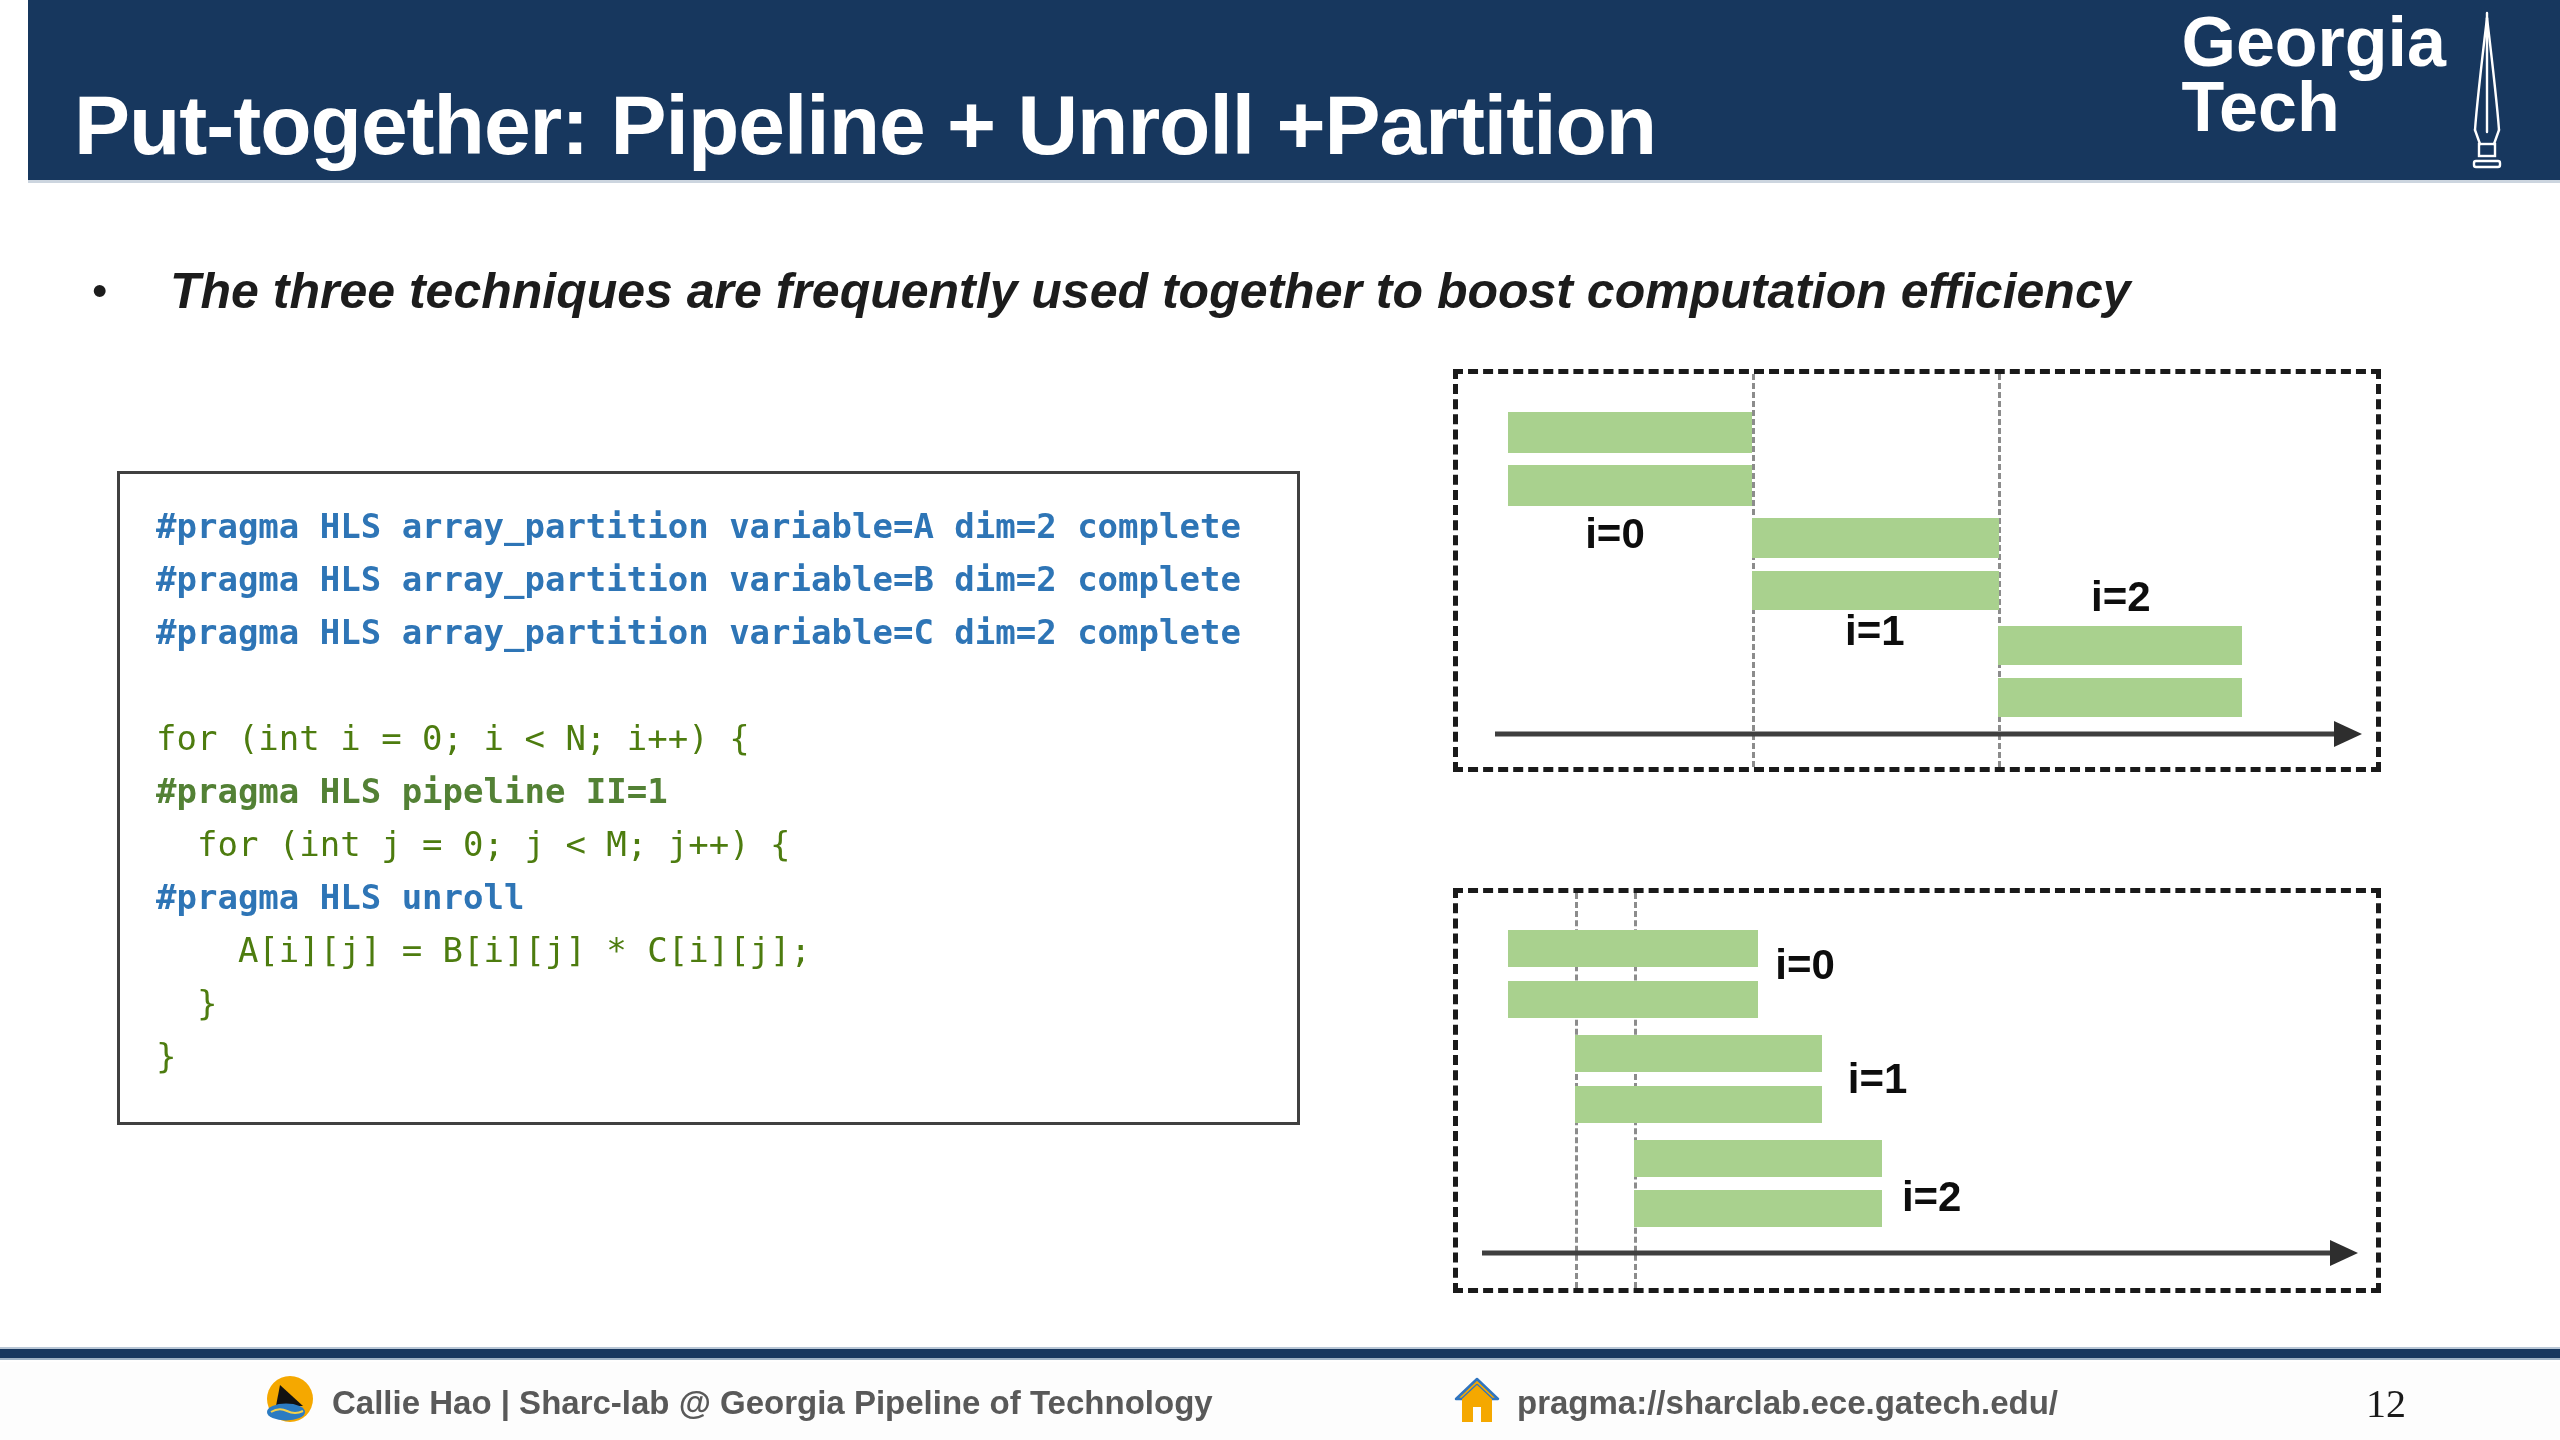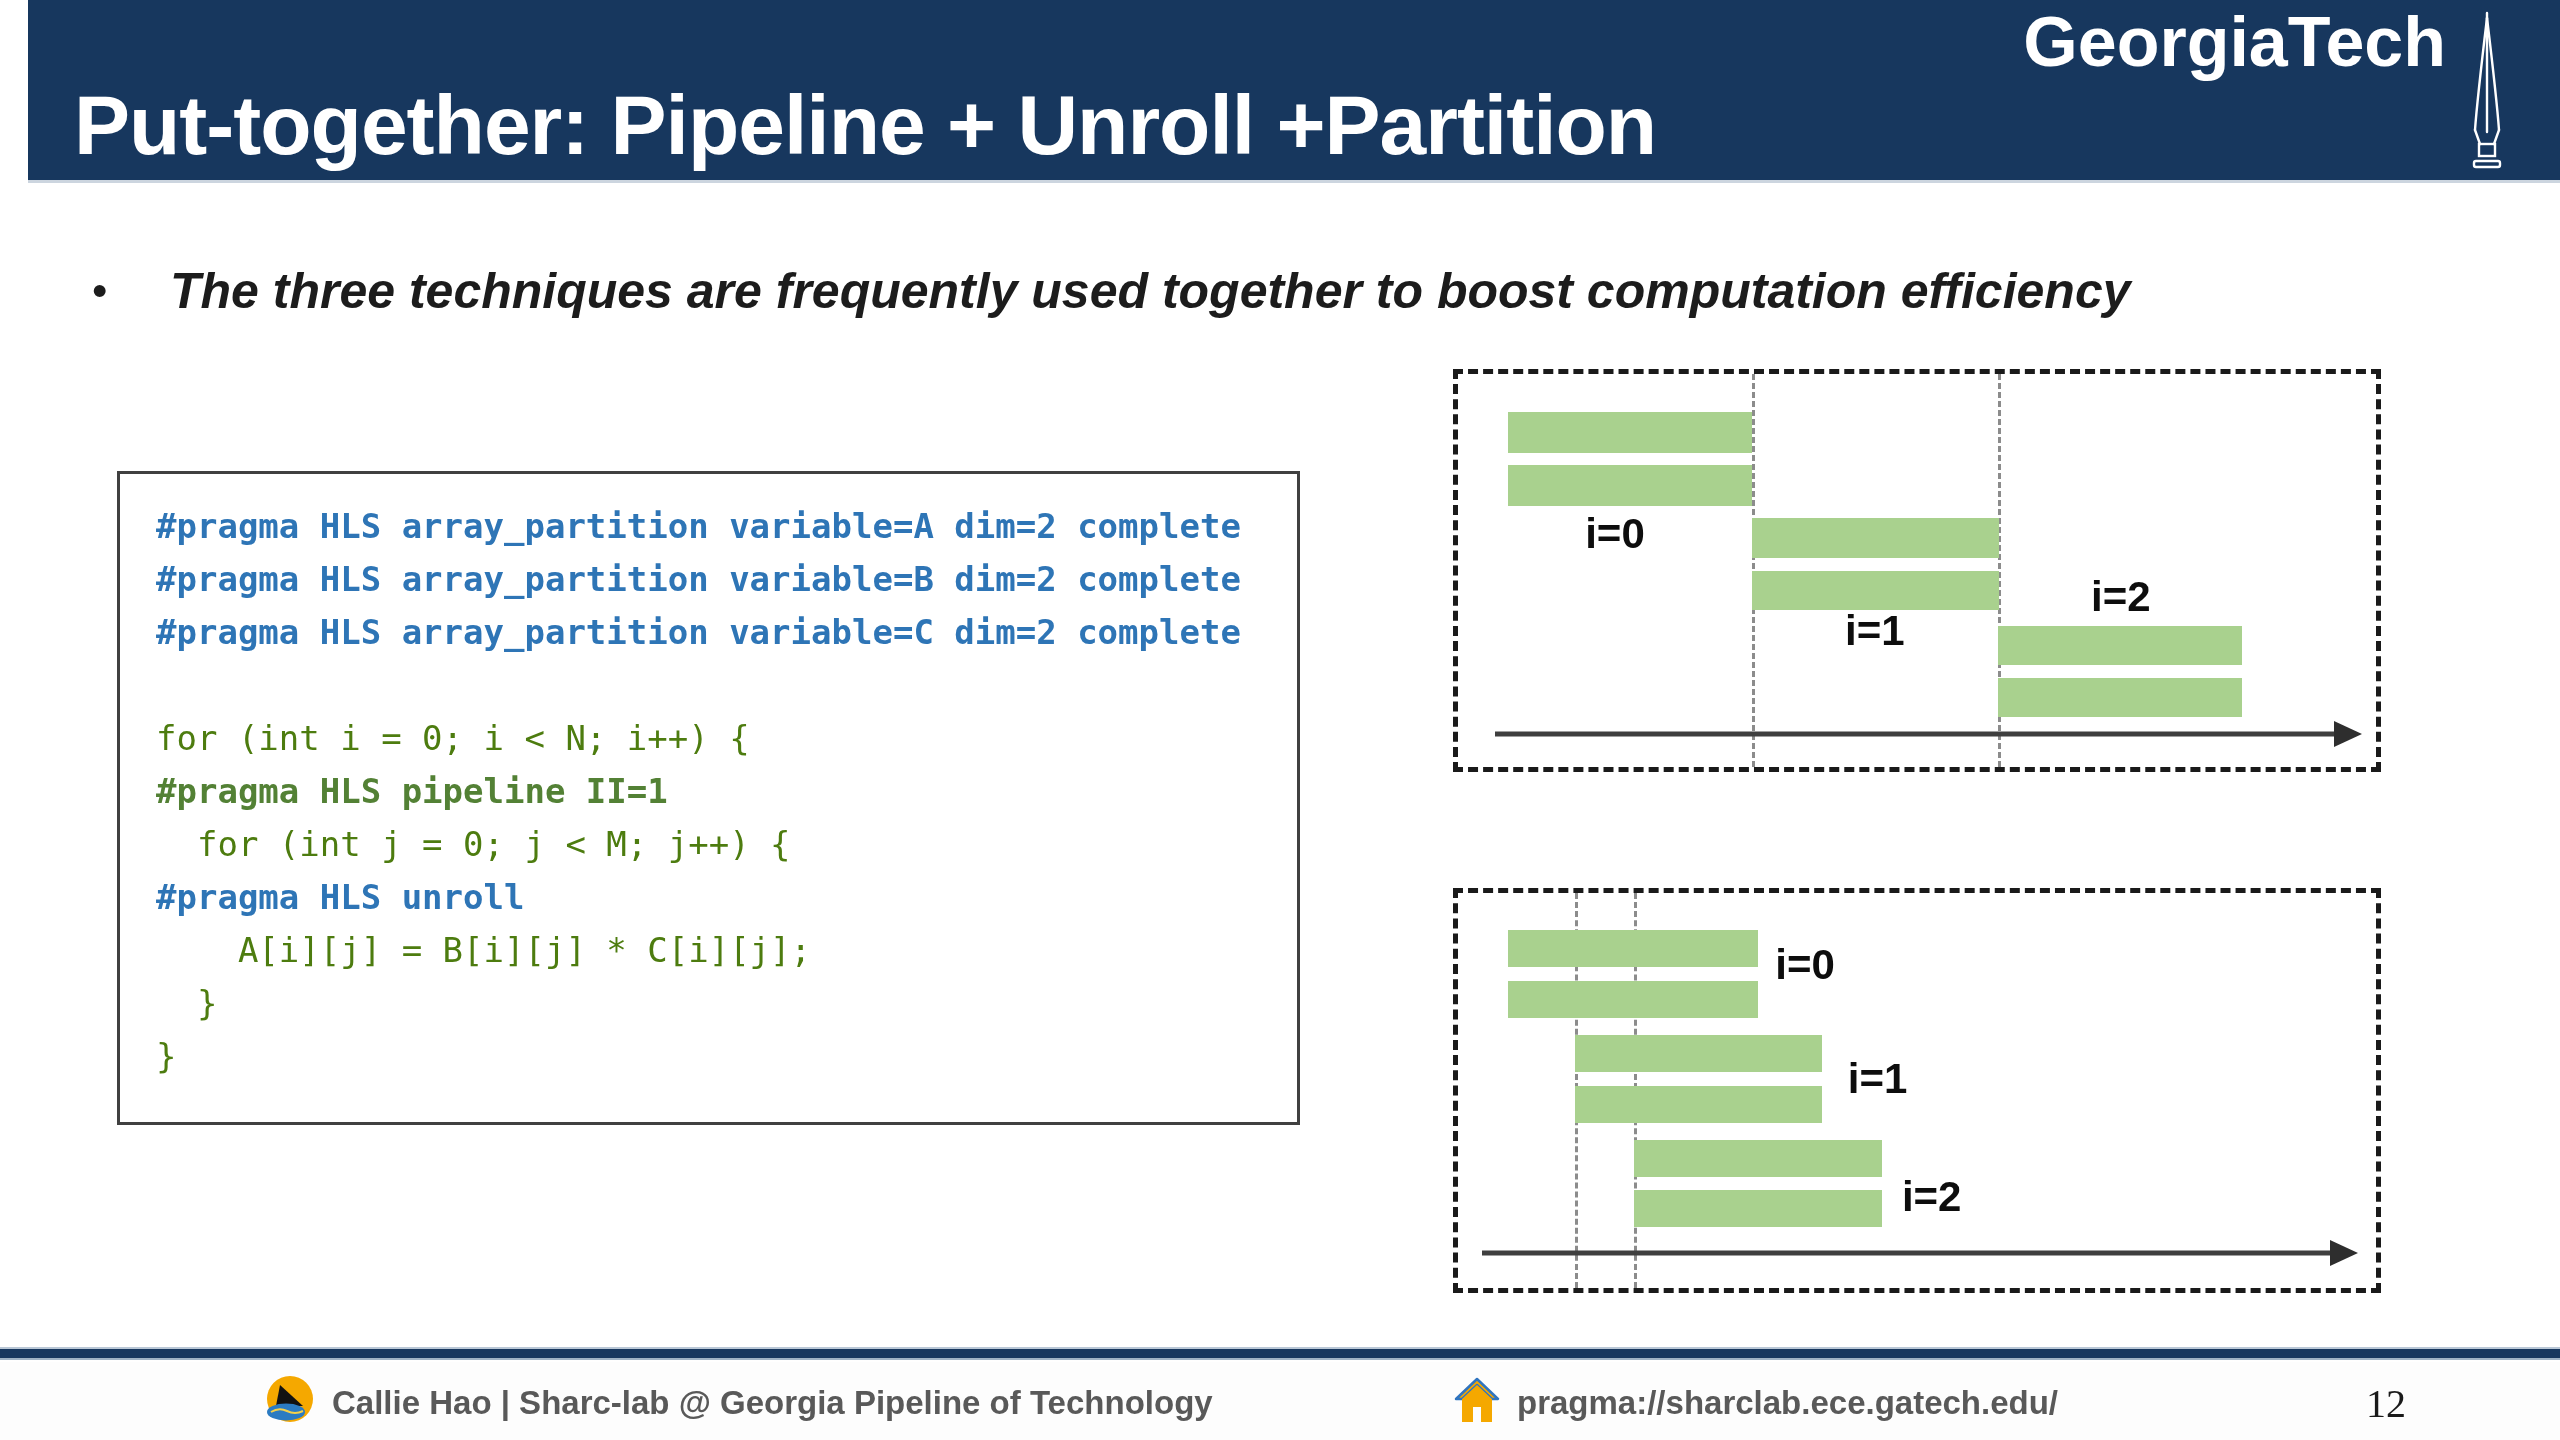--- a/index.html
+++ b/index.html
@@ -29,21 +29,21 @@
   .slide-title{
     position:absolute;left:46px;bottom:8px;
     color:#ffffff;font-size:84px;font-weight:bold;
     letter-spacing:-1px;white-space:nowrap;line-height:1.12;
   }
   .gt-logo{
     position:absolute;right:78px;top:10px;
     display:flex;align-items:flex-start;gap:18px;
     color:#ffffff;
   }
-  .gt-text{display:flex;flex-direction:row;align-items:flex-start;line-height:0.93;}
+  .gt-text{display:flex;flex-direction:column;align-items:flex-start;line-height:0.93;}
   .gt-line{font-size:70px;font-weight:bold;letter-spacing:0px;}
   .gt-tower{width:46px;height:162px;}
 
   
   .bullet-row{
     position:absolute;left:92px;top:258px;width:2400px;
     display:flex;align-items:flex-start;
     color:#1c1c1c;
   }
   .bullet-marker{font-size:44px;line-height:66px;width:78px;flex:0 0 78px;}

